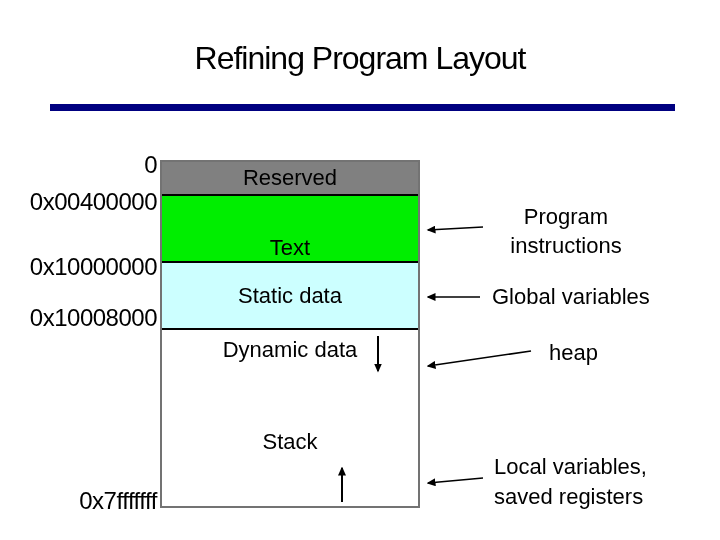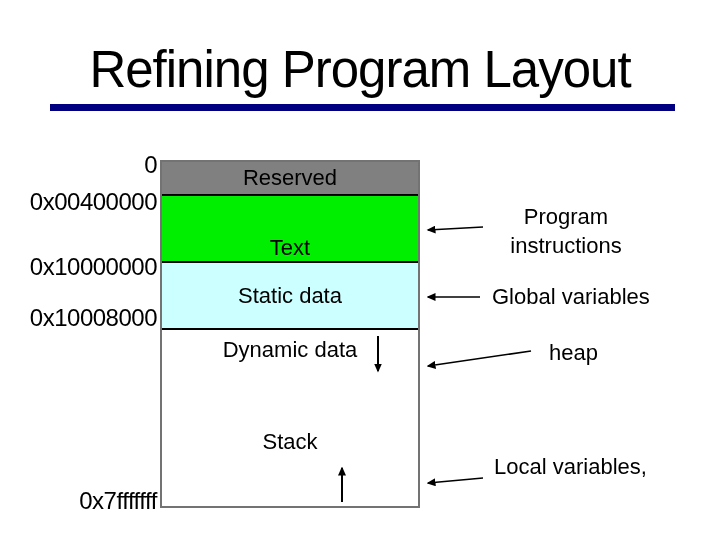--- a/index.html
+++ b/index.html
@@ -8,21 +8,21 @@
     width:720px;height:540px;
     background:#ffffff;
     overflow:hidden;
     font-family:"Liberation Sans", sans-serif;
     color:#000;
   }
   .title{
     position:absolute;
     top:40px;left:0;width:720px;
     text-align:center;
-    font-size:51px;
+    font-size:32px;
     letter-spacing:-1px;
     white-space:nowrap;
   }
   .title-rule{
     position:absolute;
     left:50px;top:104px;
     width:625px;height:7px;
   }
   .addr-heading{
     position:absolute;
@@ -167,15 +167,16 @@
     <span class="anno-line">Program</span>
     <span class="anno-line">instructions</span>
   </div>
 
   <div class="annotation anno-global">Global variables</div>
 
   <div class="annotation anno-heap">heap</div>
 
   <div class="annotation anno-local">
     <span class="anno-line">Local variables,</span>
+    <span class="anno-line">saved registers</span>
   </div>
 
 </div>
 
 </body></html>

